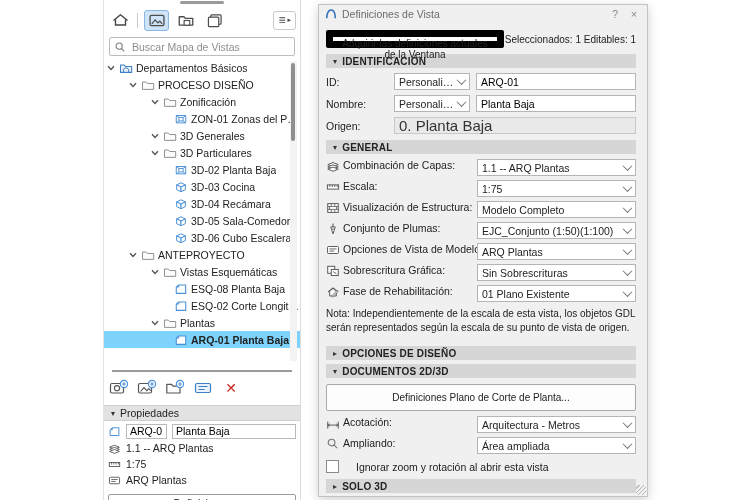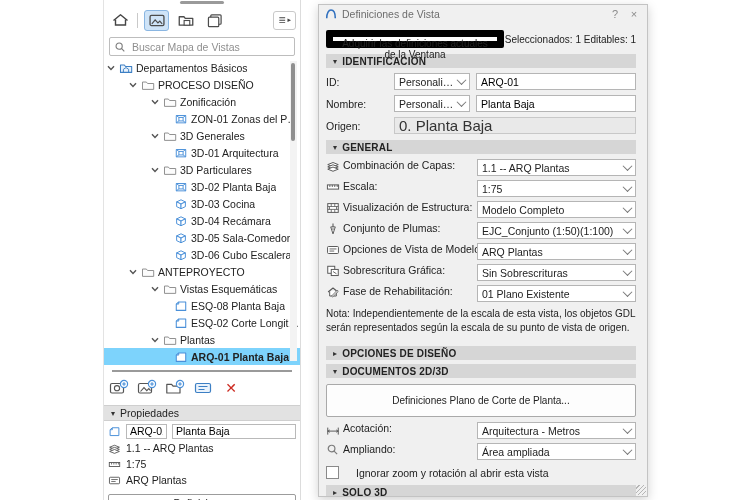--- a/index.html
+++ b/index.html
@@ -76,21 +76,21 @@
   .ro{flex:1;height:15px;background:#e9e9e9;border:1px solid #c8c8c8;font-size:15px;
        display:flex;align-items:center;padding:0 4px;color:#333;}
   .ddc{width:6px;height:6px;border-right:1.3px solid #777;border-bottom:1.3px solid #777;
        transform:rotate(45deg) translate(-1px,-1px);flex:none;margin-left:4px;}
   .grow{display:flex;align-items:flex-start;margin-top:5px;height:16px;font-size:10.5px;}
   .gicon{width:17px;flex:none;display:flex;}
   .glabel{flex:1;overflow:hidden;white-space:nowrap;}
   .select{width:159px;flex:none;}
   .selval{overflow:hidden;white-space:nowrap;text-overflow:ellipsis;}
   .note{margin-top:6px;font-size:10px;line-height:1.35;color:#222;}
-  .widebtn{margin-top:6px;width:100%;height:33px;background:#fdfdfd;border:1px solid #a9a9a9;
+  .widebtn{margin-top:6px;width:100%;height:27px;background:#fdfdfd;border:1px solid #a9a9a9;
        border-radius:2px;font-size:10px;color:#222;font-family:"Liberation Sans",sans-serif;}
   .cbrow{display:flex;align-items:flex-end;gap:17px;margin-top:7px;font-size:10.5px;}
   .cb{width:11px;height:11px;background:#fff;border:1px solid #8a8a8a;flex:none;}
   .grip{position:absolute;right:1px;bottom:1px;width:10px;height:10px;
        background:repeating-linear-gradient(135deg,transparent 0 2px,#b5b5b5 2px 3px);}
 </style>
 </head>
 <body>
 
 <svg width="0" height="0" style="position:absolute">
@@ -301,28 +301,20 @@
             <use href="#sym-chev"></use>
           </svg>
         </span>
         <span class="ticon">
           <svg width="14" height="14">
             <use href="#sym-folder"></use>
           </svg>
         </span>
         <span class="tlabel">3D Generales</span>
       </div>
-    <div class="trow lv3">
-        <span class="ticon">
-          <svg width="14" height="14">
-            <use href="#sym-persp"></use>
-          </svg>
-        </span>
-        <span class="tlabel">3D-01 Arquitectura</span>
-      </div>
     <div class="trow lv2">
         <span class="chev">
           <svg width="10" height="10">
             <use href="#sym-chev"></use>
           </svg>
         </span>
         <span class="ticon">
           <svg width="14" height="14">
             <use href="#sym-folder"></use>
           </svg>

